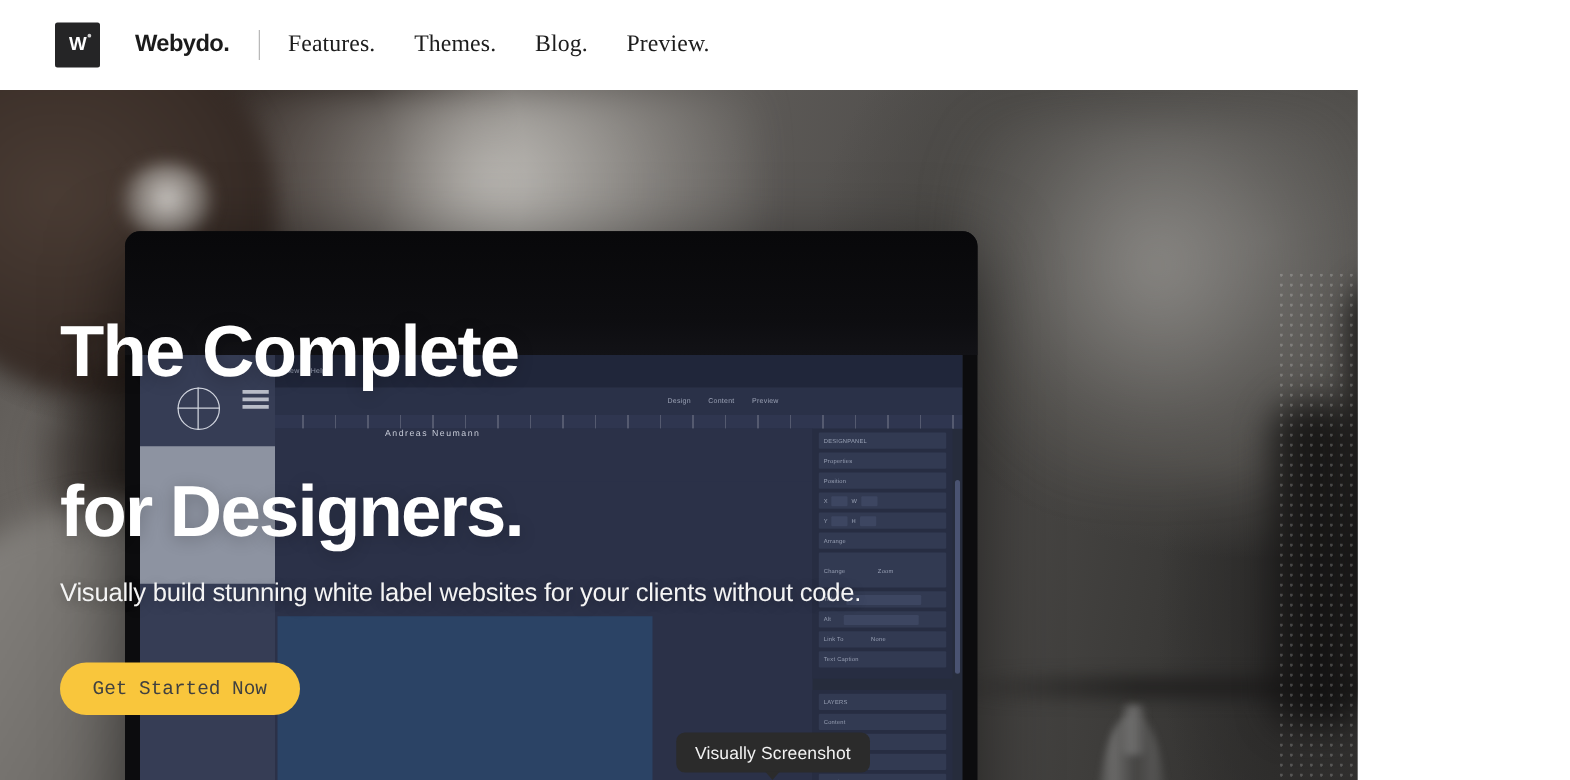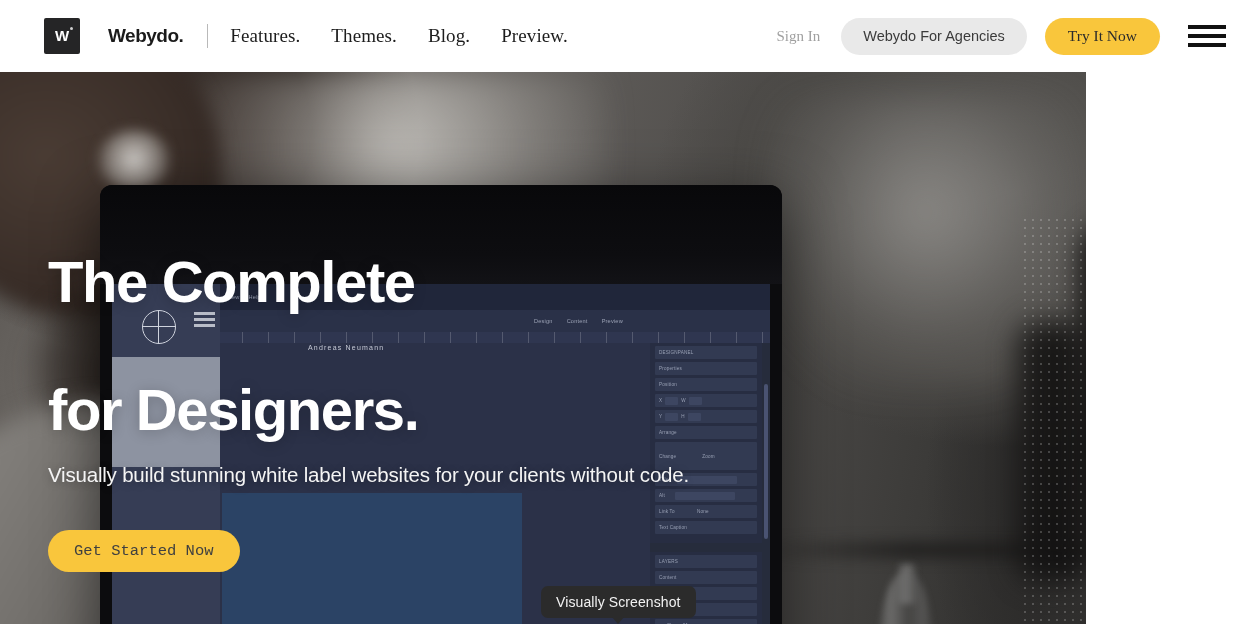--- a/index.html
+++ b/index.html
@@ -333,30 +333,20 @@
     <div class="nav-divider"></div>
 
     <nav class="nav">
       <a href="#">Features.</a>
       <a href="#">Themes.</a>
       <a href="#">Blog.</a>
       <a href="#">Preview.</a>
     </nav>
   </div>
 
-  <div class="hdr-right">
-    <a href="#" class="signin">Sign In</a>
-    <button class="pill-agencies">Webydo For Agencies</button>
-    <button class="pill-try">Try It Now</button>
-    <div class="burger">
-      <span></span>
-      <span></span>
-      <span></span>
-    </div>
-  </div>
 </div>
 
 <div class="hero">
 
   <div class="bg-base"></div>
   <div class="bg-light"></div>
   <div class="bg-light2"></div>
   <div class="bg-head"></div>
   <div class="bg-glasses"></div>
   <div class="bg-darkblob"></div>

